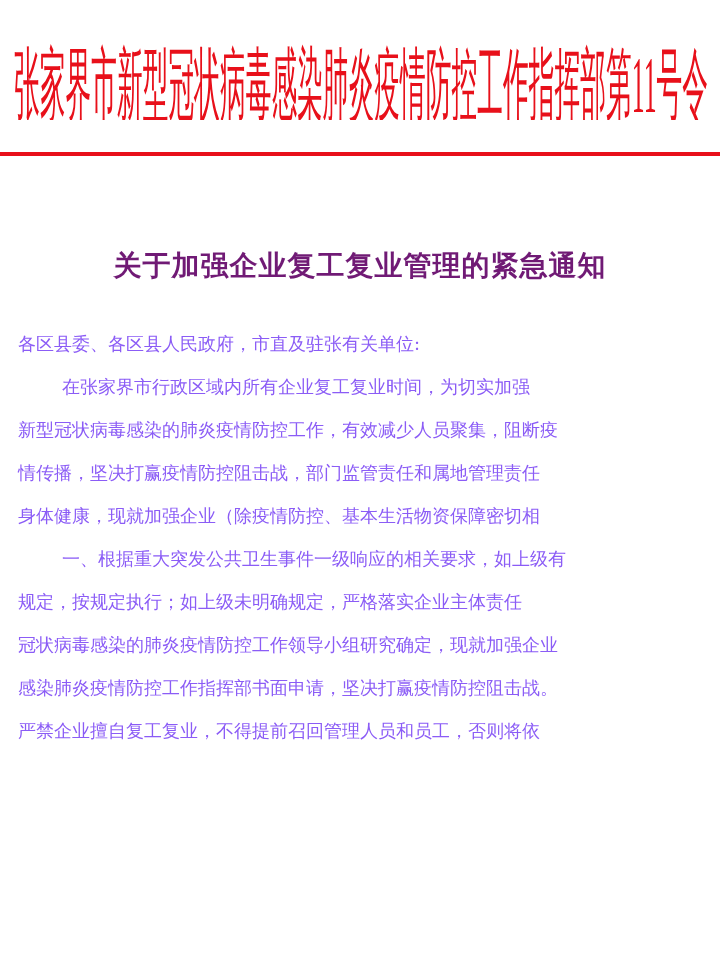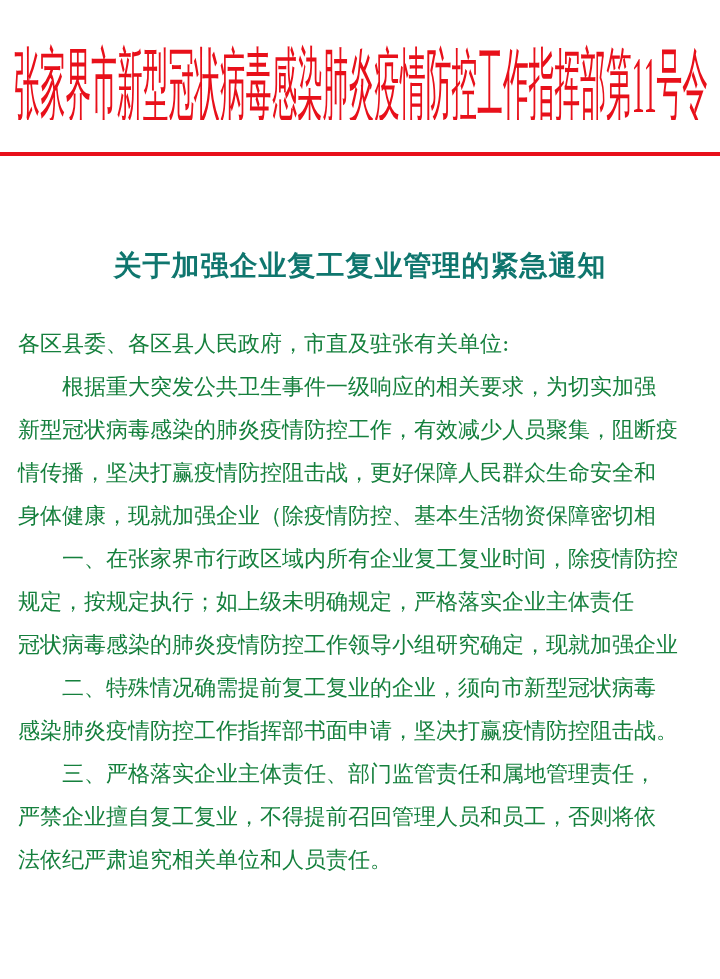--- a/index.html
+++ b/index.html
@@ -44,31 +44,31 @@
     }
     .notice-title {
       position: absolute;
       left: 0;
       top: 228px;
       width: 720px;
       text-align: center;
       font-size: 28px;
       font-weight: bold;
       letter-spacing: 1px;
-      color: #0f766e;
+      color: #701a75;
       font-family: Liberation Serif, serif;
     }
     .body-text {
       position: absolute;
       left: 18px;
       top: 322px;
       width: 700px;
-      font-size: 22px;
+      font-size: 18px;
       line-height: 43px;
-      color: #15803d;
+      color: #8b5cf6;
     }
     .salutation {
       margin: 0;
       white-space: nowrap;
     }
     .para {
       margin: 0;
     }
     .para .line {
       display: block;
@@ -89,35 +89,32 @@
   </div>
   <div class="red-rule"></div>
 </div>
 
 <h1 class="notice-title">关于加强企业复工复业管理的紧急通知</h1>
 
 <div class="body-text">
   <p class="salutation">各区县委、各区县人民政府，市直及驻张有关单位:</p>
 
   <div class="para">
-    <span class="line indent">根据重大突发公共卫生事件一级响应的相关要求，为切实加强</span>
+    <span class="line indent">在张家界市行政区域内所有企业复工复业时间，为切实加强</span>
     <span class="line">新型冠状病毒感染的肺炎疫情防控工作，有效减少人员聚集，阻断疫</span>
-    <span class="line">情传播，坚决打赢疫情防控阻击战，更好保障人民群众生命安全和</span>
+    <span class="line">情传播，坚决打赢疫情防控阻击战，部门监管责任和属地管理责任</span>
     <span class="line">身体健康，现就加强企业（除疫情防控、基本生活物资保障密切相</span>
   </div>
 
   <div class="para">
-    <span class="line indent">一、在张家界市行政区域内所有企业复工复业时间，除疫情防控</span>
+    <span class="line indent">一、根据重大突发公共卫生事件一级响应的相关要求，如上级有</span>
     <span class="line">规定，按规定执行；如上级未明确规定，严格落实企业主体责任</span>
     <span class="line">冠状病毒感染的肺炎疫情防控工作领导小组研究确定，现就加强企业</span>
   </div>
 
   <div class="para">
-    <span class="line indent">二、特殊情况确需提前复工复业的企业，须向市新型冠状病毒</span>
     <span class="line">感染肺炎疫情防控工作指挥部书面申请，坚决打赢疫情防控阻击战。</span>
   </div>
 
   <div class="para">
-    <span class="line indent">三、严格落实企业主体责任、部门监管责任和属地管理责任，</span>
     <span class="line">严禁企业擅自复工复业，不得提前召回管理人员和员工，否则将依</span>
-    <span class="line">法依纪严肃追究相关单位和人员责任。</span>
   </div>
 </div>
 
 </body></html>

